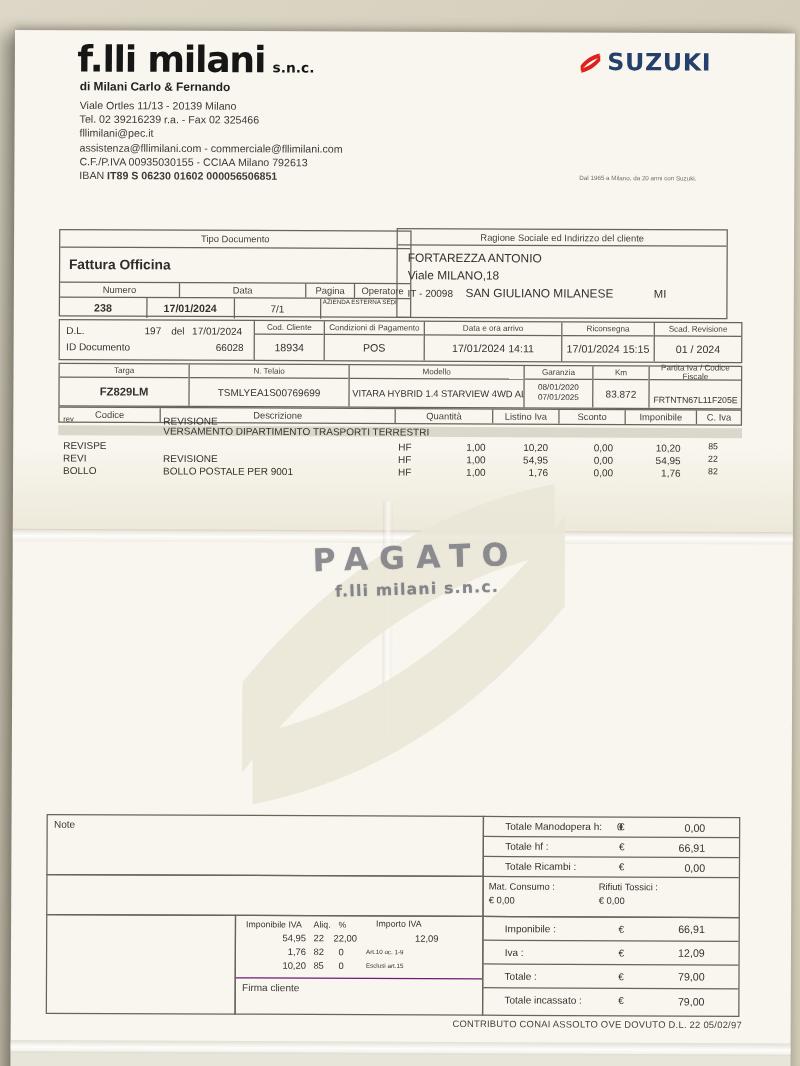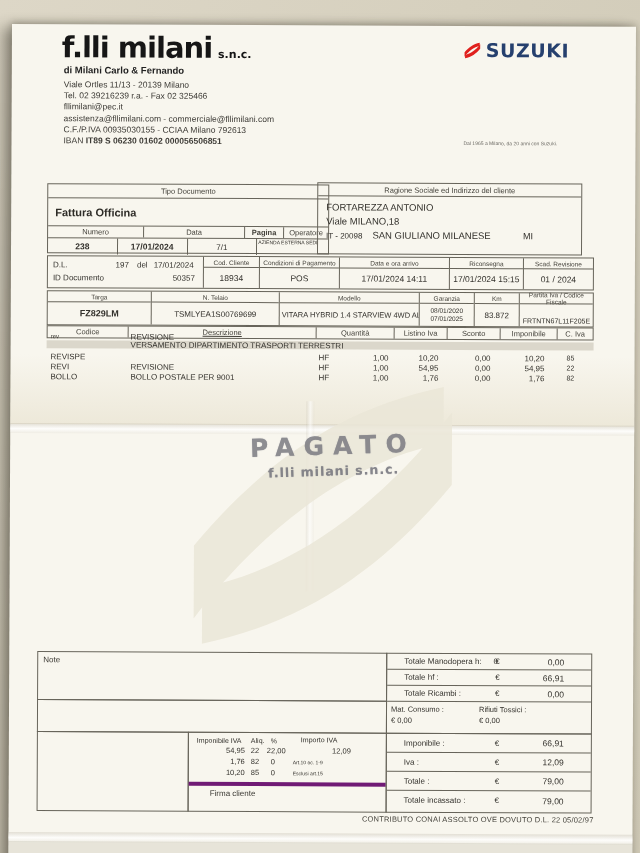--- a/index.html
+++ b/index.html
@@ -98,21 +98,21 @@
       <span class="suzuki-word">SUZUKI</span>
     </div>
     <div class="abs tagline">Dal 1965 a Milano, da 20 anni con Suzuki.</div>
 
     <div class="box" style="left:36px;top:159px;width:282px;height:70px;">
       <div class="small-title bb" style="height:13px;">Tipo Documento</div>
       <div class="bb" style="height:27px;display:flex;align-items:center;padding-left:7px;font-size:11px;font-weight:bold;color:#2e2c27;">Fattura Officina</div>
       <div class="trow bb" style="height:12px;">
         <div class="small-title br" style="width:95px;">Numero</div>
         <div class="small-title br" style="width:100px;">Data</div>
-        <div class="small-title br" style="width:38px;font-weight:bold;">Pagina</div>
+        <div class="small-title br" style="width:38px;">Pagina</div>
         <div class="small-title" style="flex:1;">Operatore</div>
       </div>
       <div class="trow" style="height:16px;">
         <div class="cv br" style="width:95px;font-weight:bold;">238</div>
         <div class="cv br" style="width:100px;font-weight:bold;">17/01/2024</div>
         <div class="cv br" style="width:38px;font-size:8px;">7/1</div>
         <div class="cv" style="flex:1;font-size:5px;line-height:5.5px;padding:1px;text-align:left;justify-content:flex-start;align-items:flex-start;">AZIENDA ESTERNA SEDI</div>
       </div>
     </div>
 
@@ -132,21 +132,21 @@
     <div class="box trow" style="left:36px;top:231px;width:547px;height:33px;">
       <div class="cell br" style="width:156px;font-size:8px;color:#33312c;">
         <div style="display:flex;align-items:baseline;margin-top:4px;">
           <span style="margin-left:5px;">D.L.</span>
           <span style="margin-left:48px;">197</span>
           <span style="margin-left:8px;">del</span>
           <span style="margin-left:6px;">17/01/2024</span>
         </div>
         <div style="display:flex;align-items:baseline;margin-top:4px;padding:0 8px 0 5px;justify-content:space-between;">
           <span>ID Documento</span>
-          <span>50357</span>
+          <span>66028</span>
         </div>
       </div>
       <div class="cell br" style="width:56px;">
         <div class="ch">Cod. Cliente</div>
         <div class="cv">18934</div>
       </div>
       <div class="cell br" style="width:80px;">
         <div class="ch">Condizioni di Pagamento</div>
         <div class="cv">POS</div>
       </div>
@@ -189,21 +189,21 @@
         <div class="cv" style="font-size:8px;">83.872</div>
       </div>
       <div class="cell" style="flex:1;">
         <div class="ch">Partita Iva / Codice Fiscale</div>
         <div class="cv" style="font-size:7px;justify-content:flex-start;align-items:flex-end;padding:0 0 2px 3px;">FRTNTN67L11F205E</div>
       </div>
     </div>
 
     <div class="box trow" style="left:36px;top:301px;width:547px;height:13px;">
       <div class="small-title br" style="width:80px;">Codice</div>
-      <div class="small-title br" style="width:187px;text-decoration:underline;">Descrizione</div>
+      <div class="small-title br" style="width:187px;">Descrizione</div>
       <div class="small-title br" style="width:77px;">Quantità</div>
       <div class="small-title br" style="width:52px;">Listino Iva</div>
       <div class="small-title br" style="width:52px;">Sconto</div>
       <div class="small-title br" style="width:56px;">Imponibile</div>
       <div class="small-title" style="flex:1;">C. Iva</div>
     </div>
 
     <div class="it" style="left:40px;top:309px;font-size:6px;">rev</div>
     <div class="it" style="left:120px;top:308px;">REVISIONE</div>
     <div class="abs" style="left:36px;top:316px;width:547px;height:8px;background:#dbd7cb;"></div>
@@ -295,21 +295,21 @@
         <span class="abs ralign" style="left:16px;top:24px;width:40px;">1,76</span>
         <span class="abs" style="left:62px;top:24px;">82</span>
         <span class="abs" style="left:82px;top:24px;">0</span>
         <span class="abs" style="left:104px;top:26px;font-size:5px;">Art.10 oc. 1-9</span>
 
         <span class="abs ralign" style="left:16px;top:35px;width:40px;">10,20</span>
         <span class="abs" style="left:62px;top:35px;">85</span>
         <span class="abs" style="left:82px;top:35px;">0</span>
         <span class="abs" style="left:104px;top:37px;font-size:5px;">Esclusi art.15</span>
       </div>
-      <div style="border-top:4px solid #701a75;flex:1;height:29px;box-sizing:border-box;padding-left:16px;">
+      <div style="border-top:1px solid #701a75;flex:1;height:29px;box-sizing:border-box;">
         <div style="font-size:8px;padding:3px 0 0 5px;color:#3b3933;">Firma cliente</div>
       </div>
     </div>
 
     <div class="box" style="left:377px;top:707px;width:206px;height:80px;">
       <div class="trow-l bb" style="height:19px;position:relative;">
         <span>Imponibile :</span>
         <span class="euro" style="left:108px;">€</span>
         <span class="val-r">66,91</span>
       </div>

